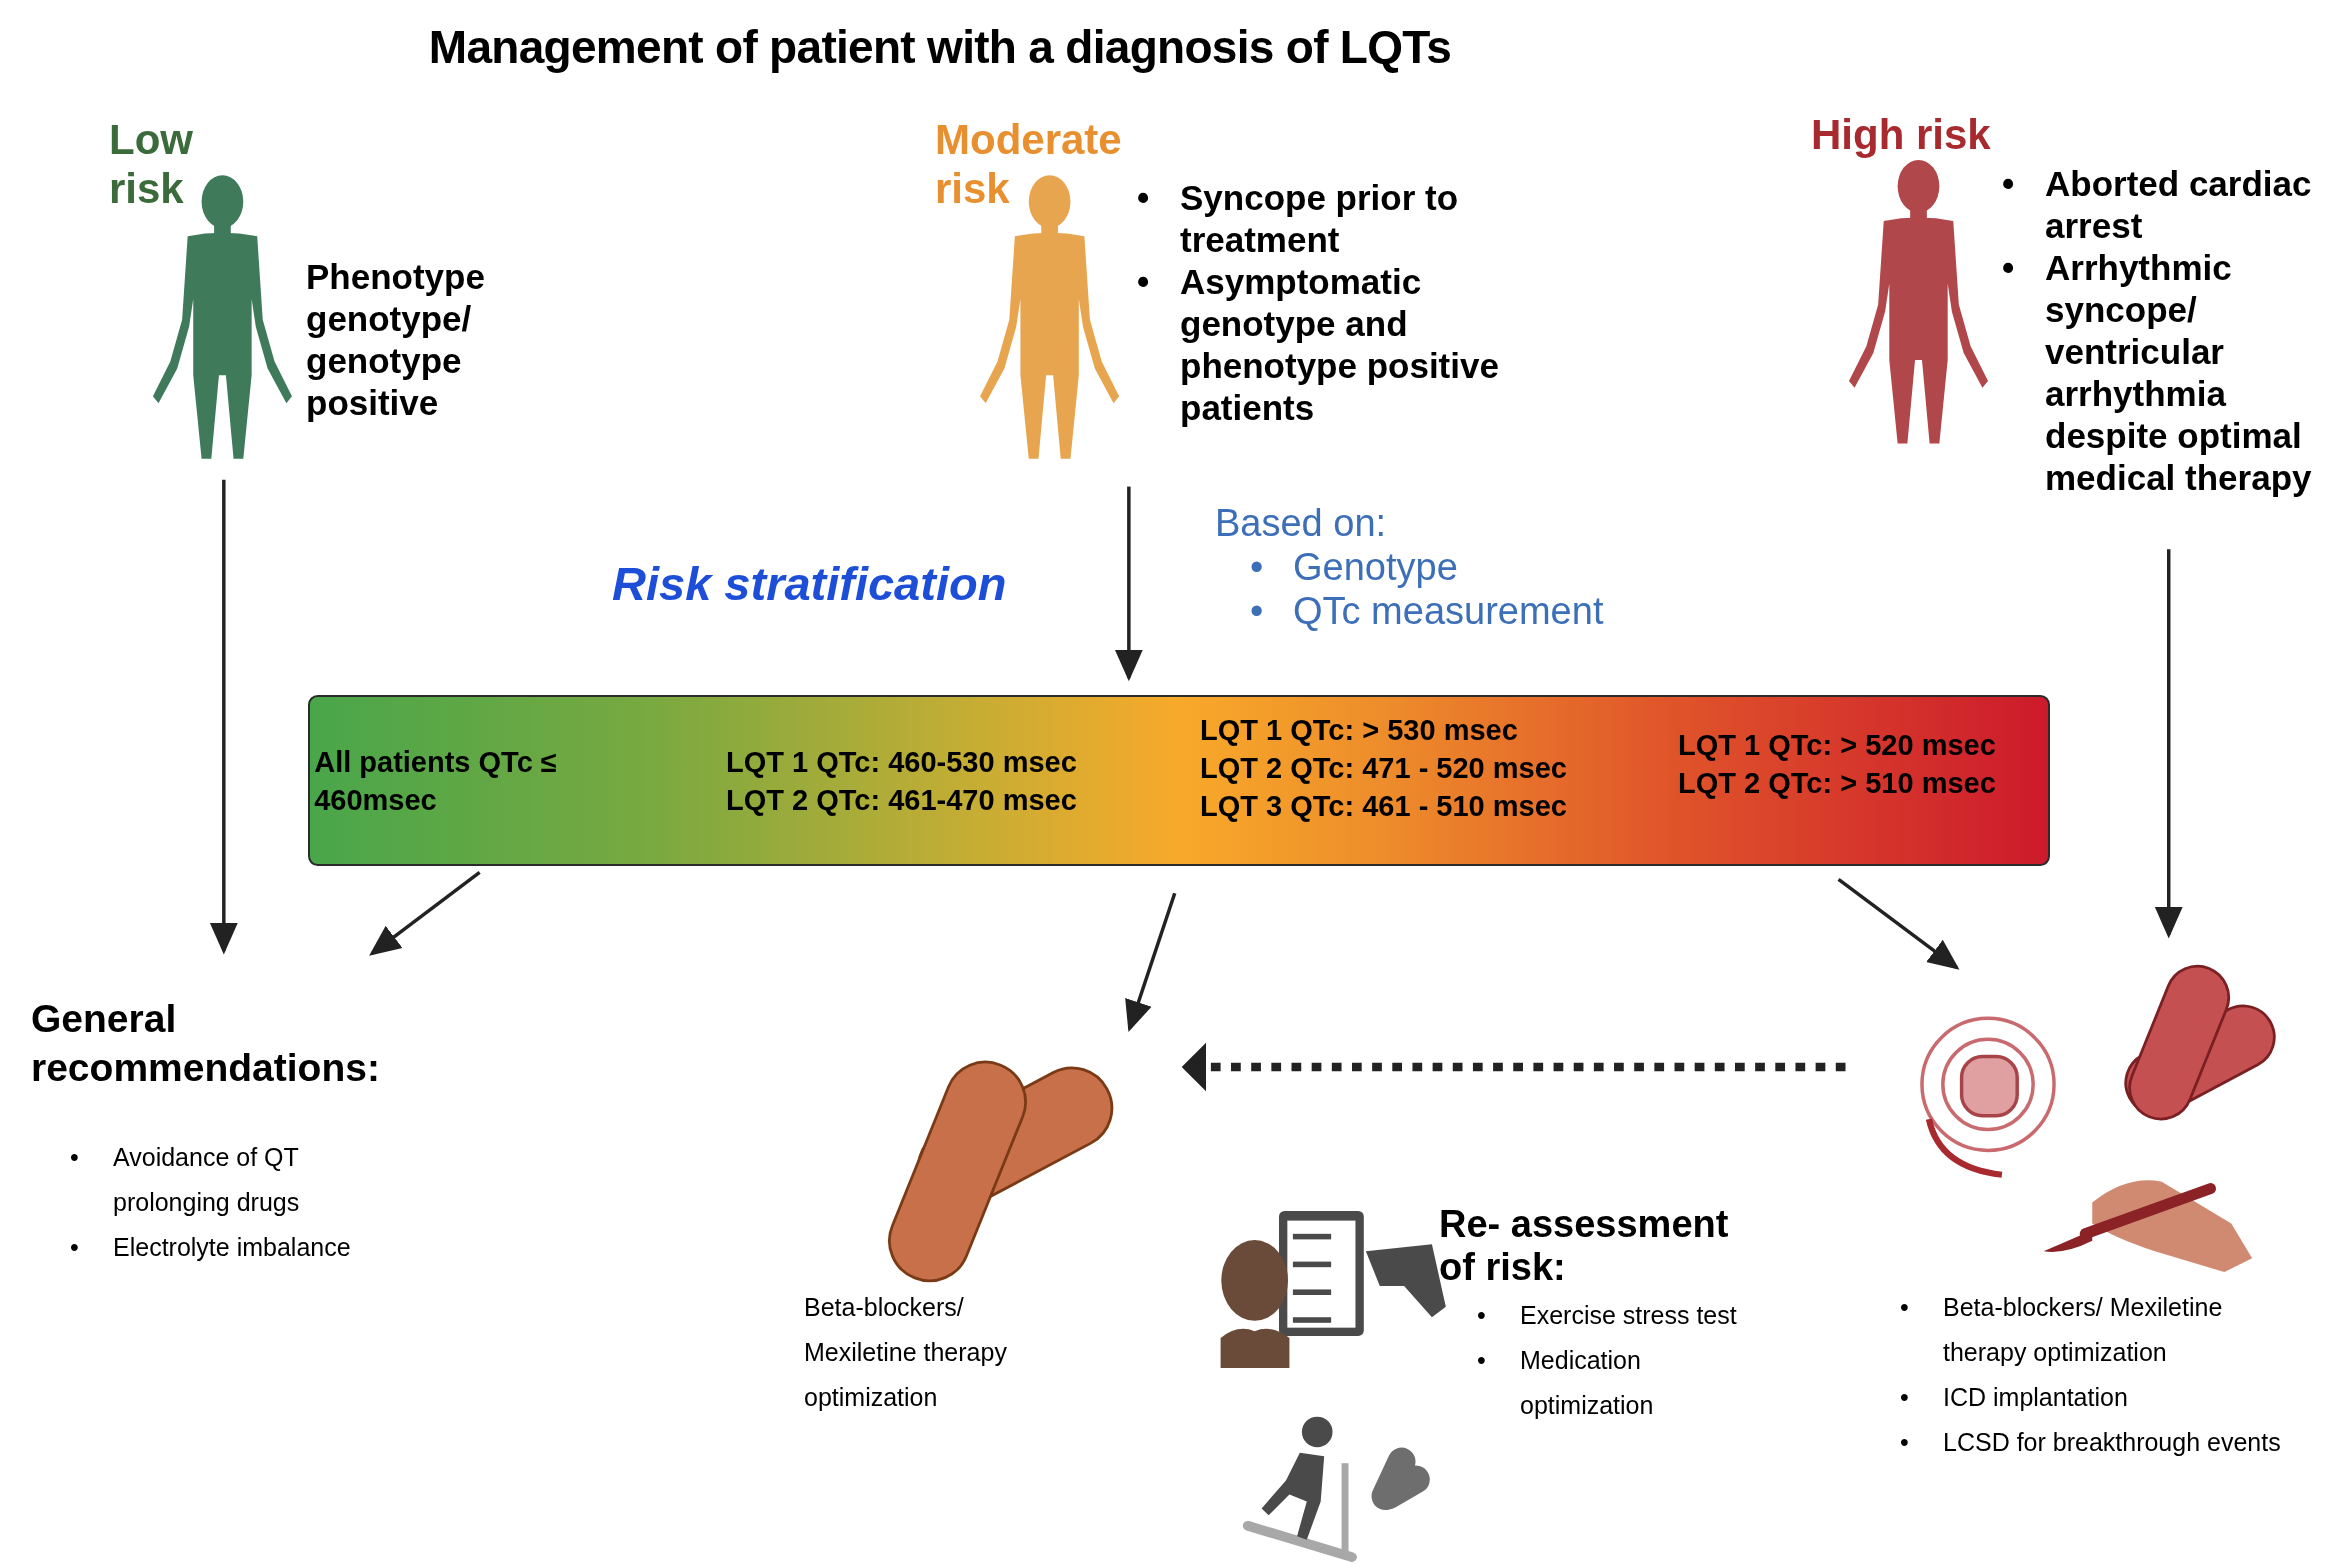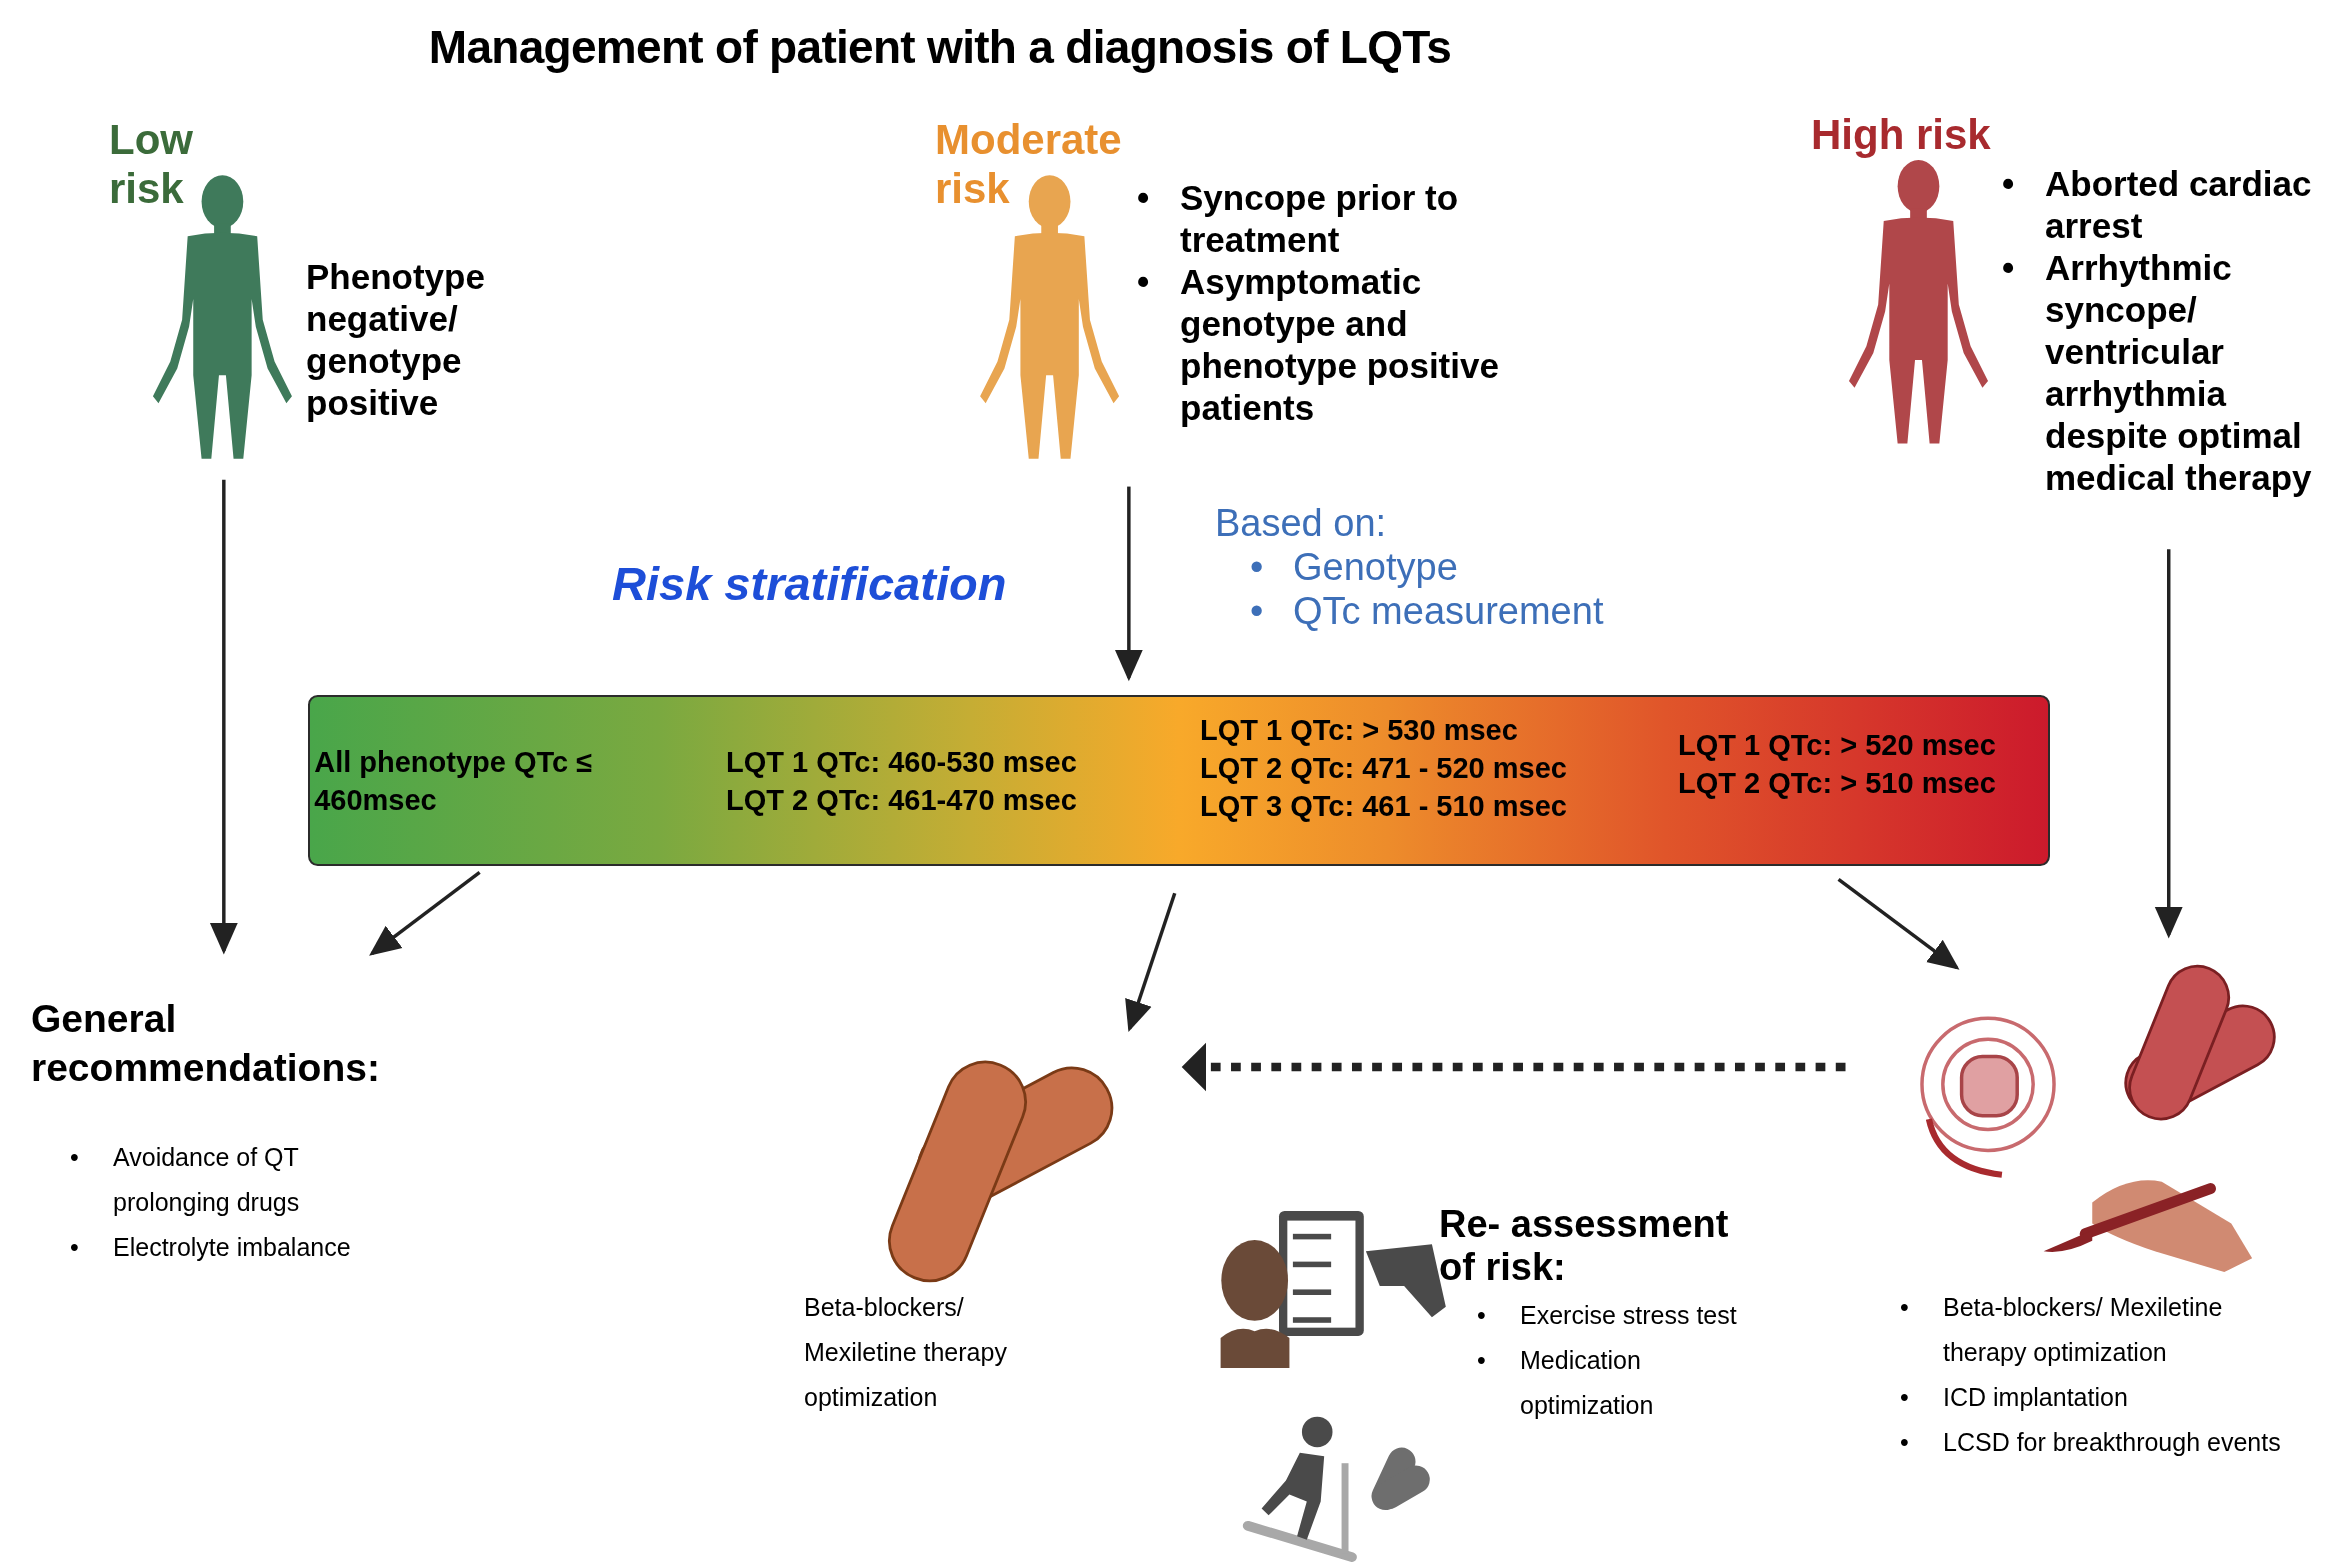--- a/index.html
+++ b/index.html
@@ -115,21 +115,21 @@
     <path d="M2940,1800 L3010,1770 L3010,1785 Q2970,1805 2940,1800 z" fill="#8a2226"></path>
   </g>
 </svg>
 
 <div class="abs risk-label" style="left:109px; top:115px;">
   <div style="color:#3b6b3a;">Low</div>
   <div style="color:#3b6b3a;">risk</div>
 </div>
 <div class="abs bold-text" style="left:306px; top:256px;">
   <div>Phenotype</div>
-  <div>negative/</div>
+  <div>genotype/</div>
   <div>genotype</div>
   <div>positive</div>
 </div>
 
 <div class="abs risk-label" style="left:935px; top:115px; color:#e8902f;">
   <div>Moderate</div>
   <div>risk</div>
 </div>
 <ul class="abs blist bold-text" style="left:1137px; top:177px; width:431px;">
   <li>Syncope prior to treatment</li>
@@ -146,21 +146,21 @@
 <div class="abs based-on" style="left:1215px; top:501px;">
   <div>Based on:</div>
   <ul class="blist" style="margin-left:35px;">
     <li>Genotype</li>
     <li>QTc measurement</li>
   </ul>
 </div>
 
 <div class="abs bar">
   <div class="bar-text" style="left:4.2px; top:46px;">
-    <div>All phenotype QTc ≤</div>
+    <div>All patients QTc ≤</div>
     <div>460msec</div>
   </div>
   <div class="bar-text" style="left:416px; top:46px;">
     <div>LQT 1 QTc:  460-530 msec</div>
     <div>LQT 2 QTc: 461-470 msec</div>
   </div>
   <div class="bar-text" style="left:890px; top:14px;">
     <div>LQT 1 QTc:  &gt; 530 msec</div>
     <div>LQT 2 QTc: 471 - 520 msec</div>
     <div>LQT 3 QTc: 461 - 510 msec</div>

